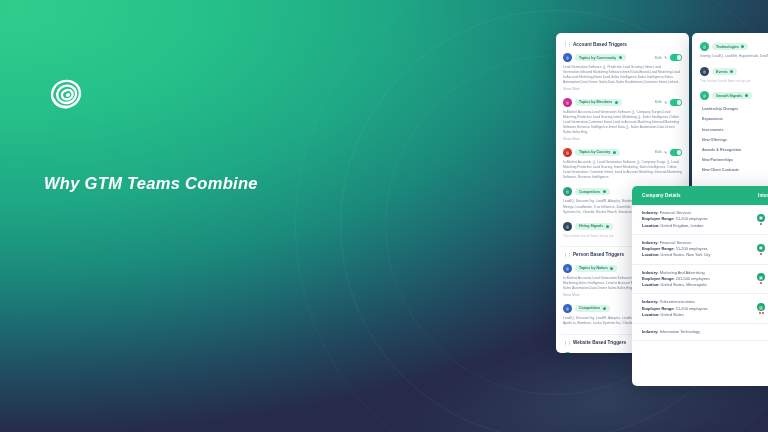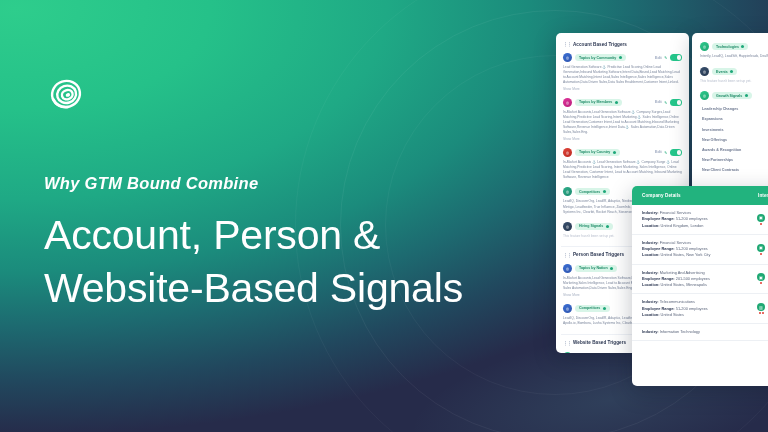--- a/index.html
+++ b/index.html
@@ -167,23 +167,21 @@
       <rect x="0" y="0" width="44" height="44" rx="9" fill="#ffffff" opacity="0.0"></rect>
       <g fill="none" stroke="#ffffff" stroke-width="2.4">
         <ellipse cx="22" cy="22" rx="14" ry="13" transform="rotate(-18 22 22)"></ellipse>
         <ellipse cx="22.5" cy="22.5" rx="9.5" ry="8.6" transform="rotate(-18 22 22)"></ellipse>
         <ellipse cx="23" cy="23" rx="5.4" ry="4.6" transform="rotate(-18 22 22)"></ellipse>
       </g>
       <ellipse cx="23.5" cy="23.5" rx="2.2" ry="1.8" fill="#ffffff" transform="rotate(-18 22 22)"></ellipse>
       <path d="M9 27 Q14 36 24 35" stroke="#ffffff" stroke-width="2.6" fill="none" stroke-linecap="round"></path>
     </svg>
   </div>
-  <div id="eyebrow">Why GTM Bound Combine</div>
-  <div id="headline">Account, Person &amp;
-Website-Based Signals</div>
+  <div id="eyebrow">Why GTM Teams Combine</div>
 </div>
 
 <div id="mock">
 
   <div class="panel" id="panel-triggers">
     <div class="sec-title">
       <span class="grip">⋮⋮</span>
       <span>Account Based Triggers</span>
     </div>
 

